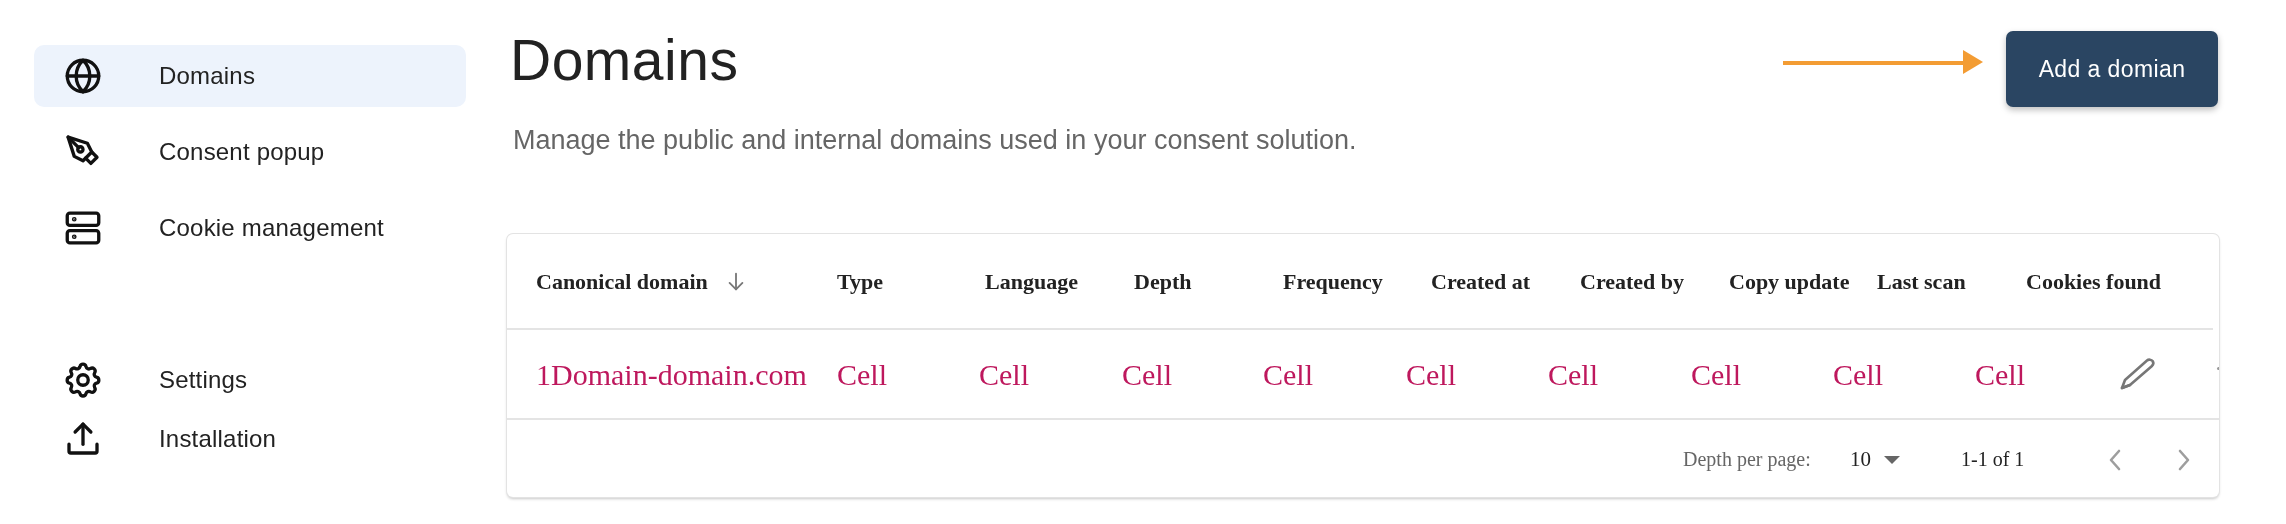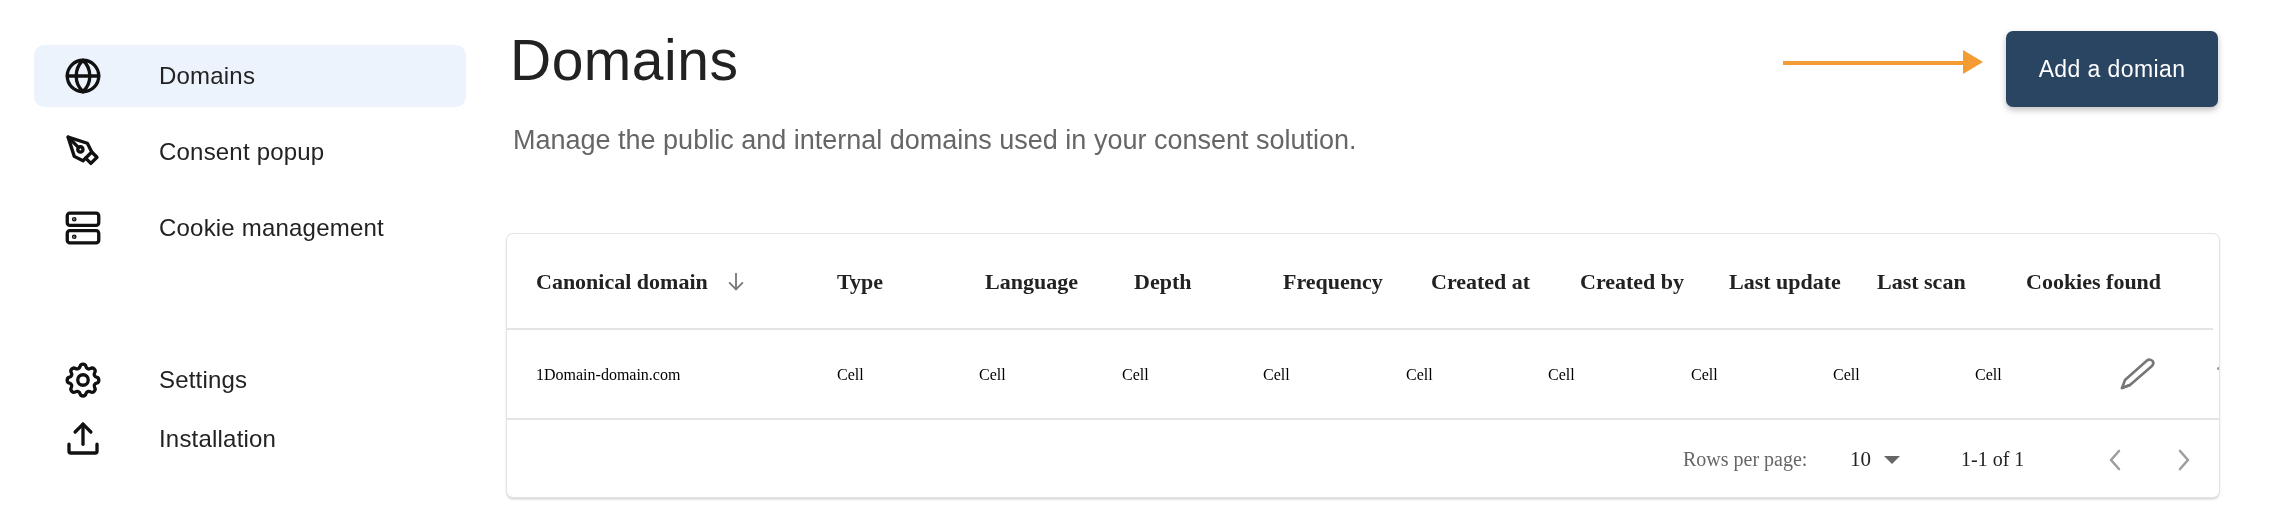--- a/index.html
+++ b/index.html
@@ -18,21 +18,21 @@
   .page-title { position: absolute; left: 510px; top: 32px; font-size: 57px; font-weight: normal; color: #222; letter-spacing: 0.5px; line-height: 1; }
   .page-subtitle { position: absolute; left: 513px; top: 124px; font-size: 27px; color: #666; line-height: 1.2; }
   .arrow { position: absolute; left: 1783px; top: 48px; width: 200px; height: 28px; }
   .add-button { position: absolute; left: 2006px; top: 31px; width: 212px; height: 76px; background: #2a4562; color: #ffffff; border: none; border-radius: 7px; font-family: "Liberation Sans", "DejaVu Sans", sans-serif; font-size: 23px; letter-spacing: 0.4px; box-shadow: 0 3px 6px rgba(0,0,0,0.25); cursor: pointer; }
 
   
   .card { position: absolute; left: 507px; top: 234px; width: 1712px; height: 263px; background: #ffffff; border-radius: 6px; box-shadow: 0 0 0 1px #e3e3e3, 0 2px 3px rgba(0,0,0,0.22); overflow: hidden; font-family: Liberation Serif, serif; }
   .header-row { position: absolute; left: 0; top: 0; width: 1706px; height: 96px; border-bottom: 2px solid #e4e4e4; }
   .data-row { position: absolute; left: 0; top: 96px; width: 1712px; height: 90px; border-bottom: 2px solid #e4e4e4; }
   .th { position: absolute; top: 0; height: 96px; line-height: 96px; font-size: 22px; font-weight: bold; color: #222; white-space: nowrap; }
-  .td { position: absolute; top: 0; height: 90px; line-height: 90px; font-size: 16px; color: #000000; white-space: nowrap; }
+  .td { position: absolute; top: 0; height: 90px; line-height: 90px; font-size: 30px; color: #be185d; white-space: nowrap; }
   .sort-icon { display: inline-block; width: 22px; height: 22px; vertical-align: middle; margin-left: 12px; margin-top: -4px; }
   .edit-icon { position: absolute; left: 1611px; top: 27px; width: 40px; height: 34px; cursor: pointer; }
   .scroll-dot { position: absolute; left: 1710px; top: 37px; width: 3px; height: 3px; background: #999; border-radius: 50%; }
 
   .footer { position: absolute; left: 0; top: 188px; width: 1712px; height: 75px; }
   .rows-label { position: absolute; left: 1176px; top: 0; line-height: 75px; font-size: 20px; color: #666; }
   .rows-select { position: absolute; left: 1343px; top: 0; height: 75px; display: flex; align-items: center; cursor: pointer; }
   .rows-value { font-size: 21px; color: #222; }
   .rows-caret { width: 0; height: 0; border-left: 8px solid transparent; border-right: 8px solid transparent; border-top: 8px solid #666; margin-left: 13px; }
   .range-text { position: absolute; left: 1454px; top: 0; line-height: 75px; font-size: 20px; color: #222; }
@@ -119,21 +119,21 @@
         <line x1="12" y1="3" x2="12" y2="20"></line>
         <polyline points="5 13 12 20 19 13"></polyline>
       </svg>
     </div>
     <div class="th" style="left:330px;">Type</div>
     <div class="th" style="left:478px;">Language</div>
     <div class="th" style="left:776px;">Frequency</div>
     <div class="th" style="left:627px;">Depth</div>
     <div class="th" style="left:1073px;">Created by</div>
     <div class="th" style="left:924px;">Created at</div>
-    <div class="th" style="left:1222px;">Last update</div>
+    <div class="th" style="left:1222px;">Copy update</div>
     <div class="th" style="left:1370px;">Last scan</div>
     <div class="th" style="left:1519px;">Cookies found</div>
   </div>
 
   <div class="data-row">
     <div class="td" style="left:29px;">1Domain-domain.com</div>
     <div class="td" style="left:330px;">Cell</div>
     <div class="td" style="left:472px;">Cell</div>
     <div class="td" style="left:615px;">Cell</div>
     <div class="td" style="left:756px;">Cell</div>
@@ -143,21 +143,21 @@
     <div class="td" style="left:1326px;">Cell</div>
     <div class="td" style="left:1468px;">Cell</div>
     <svg class="edit-icon" viewBox="0 0 40 34" fill="none" stroke="#777" stroke-width="2.6" stroke-linejoin="round" stroke-linecap="round">
       <path d="M4 31l3-8L29 3.5c1.6-1.4 4.5-1 5.6.6 1.1 1.6.7 3.8-.9 5.2L12 28z"></path>
       <path d="M4 31l8-3"></path>
     </svg>
     <span class="scroll-dot"></span>
   </div>
 
   <div class="footer">
-    <span class="rows-label">Rows per page:</span>
+    <span class="rows-label">Depth per page:</span>
     <div class="rows-select">
       <span class="rows-value">10</span>
       <span class="rows-caret"></span>
     </div>
     <span class="range-text">1-1 of 1</span>
     <div class="page-btn" style="left:1593px;">
       <svg viewBox="0 0 18 26" fill="none" stroke="#9e9e9e" stroke-width="2.6" stroke-linecap="round" stroke-linejoin="round">
         <polyline points="13 4 5 13 13 22"></polyline>
       </svg>
     </div>

